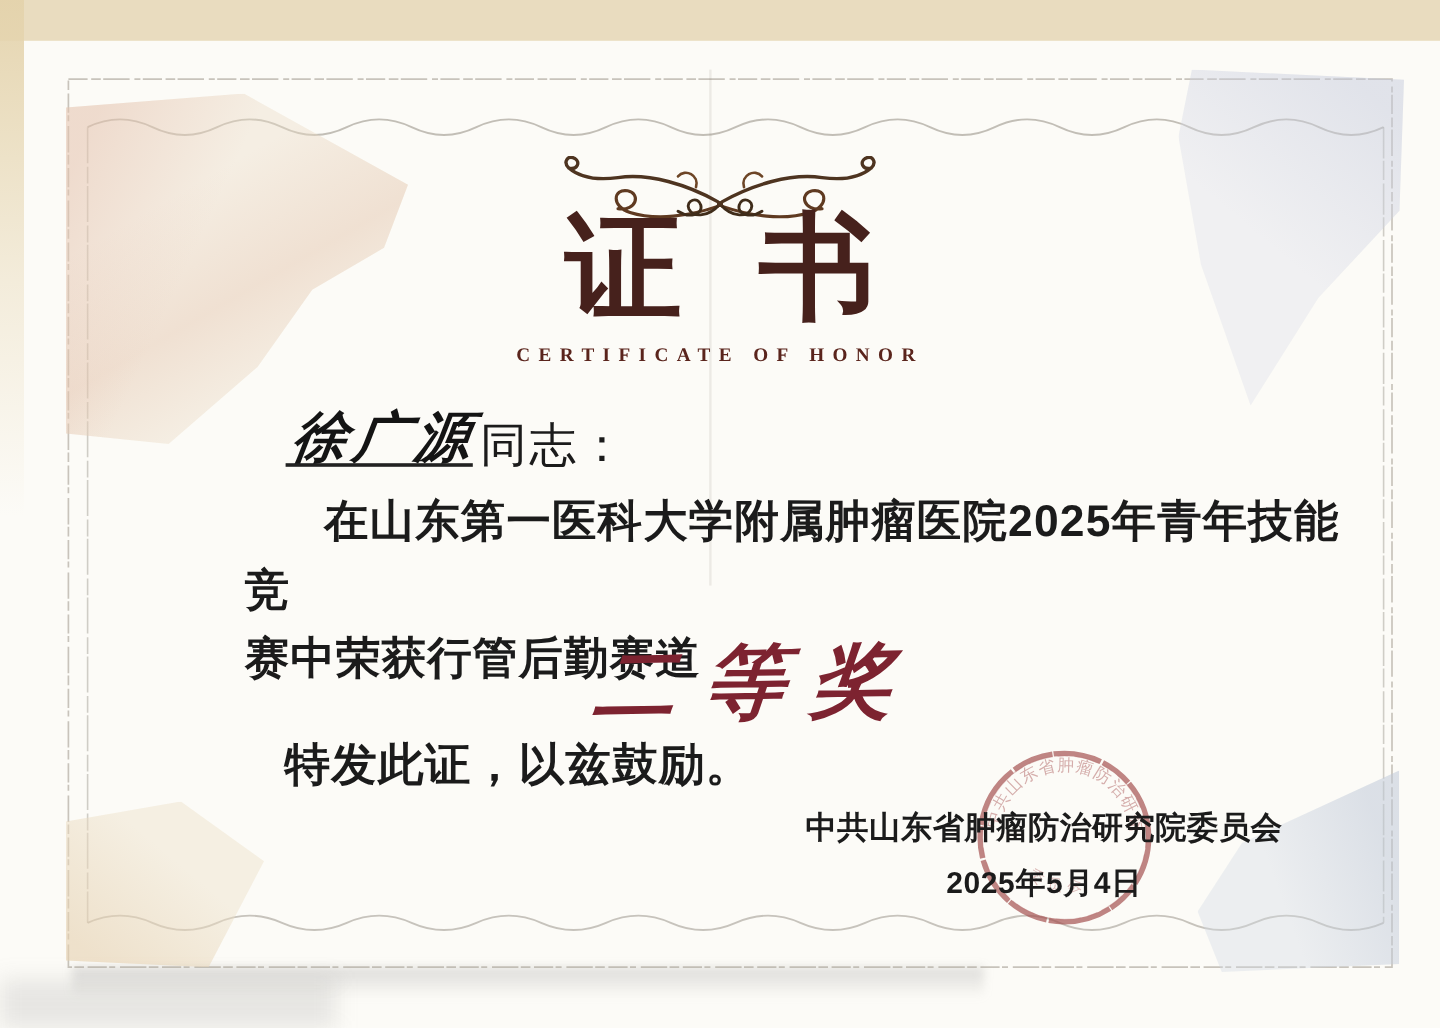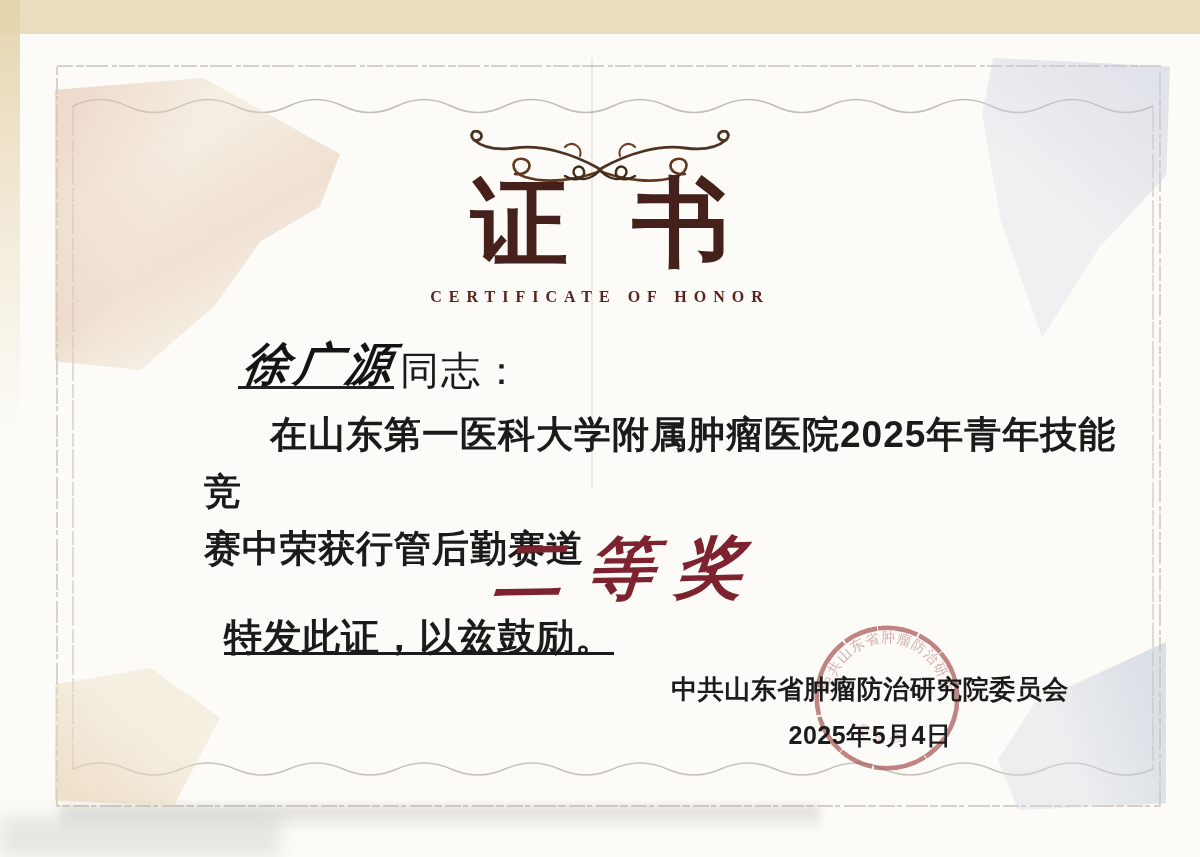--- a/index.html
+++ b/index.html
@@ -134,24 +134,23 @@
   .award{
     position:absolute;left:0;top:524px;width:1240px;
     text-align:center;
     font-family:var(--serif);
     font-weight:900;font-style:italic;
     font-size:68px;letter-spacing:22px;text-indent:22px;
     transform:skewX(-6deg) rotate(-1deg);
     color:var(--award-color);
   }
   .closing{
-    position:absolute;left:224px;top:612px;
+    position:absolute;left:237px;top:612px;
     font-size:38px;font-weight:600;letter-spacing:1px;
     color:var(--ink);
-    text-decoration:underline;
   }
   
   .sig-block{
     position:absolute;left:660px;top:672px;width:420px;
     text-align:center;z-index:3;
   }
   .issuer{
     font-size:26px;font-weight:600;letter-spacing:.5px;
     color:var(--ink);
   }

